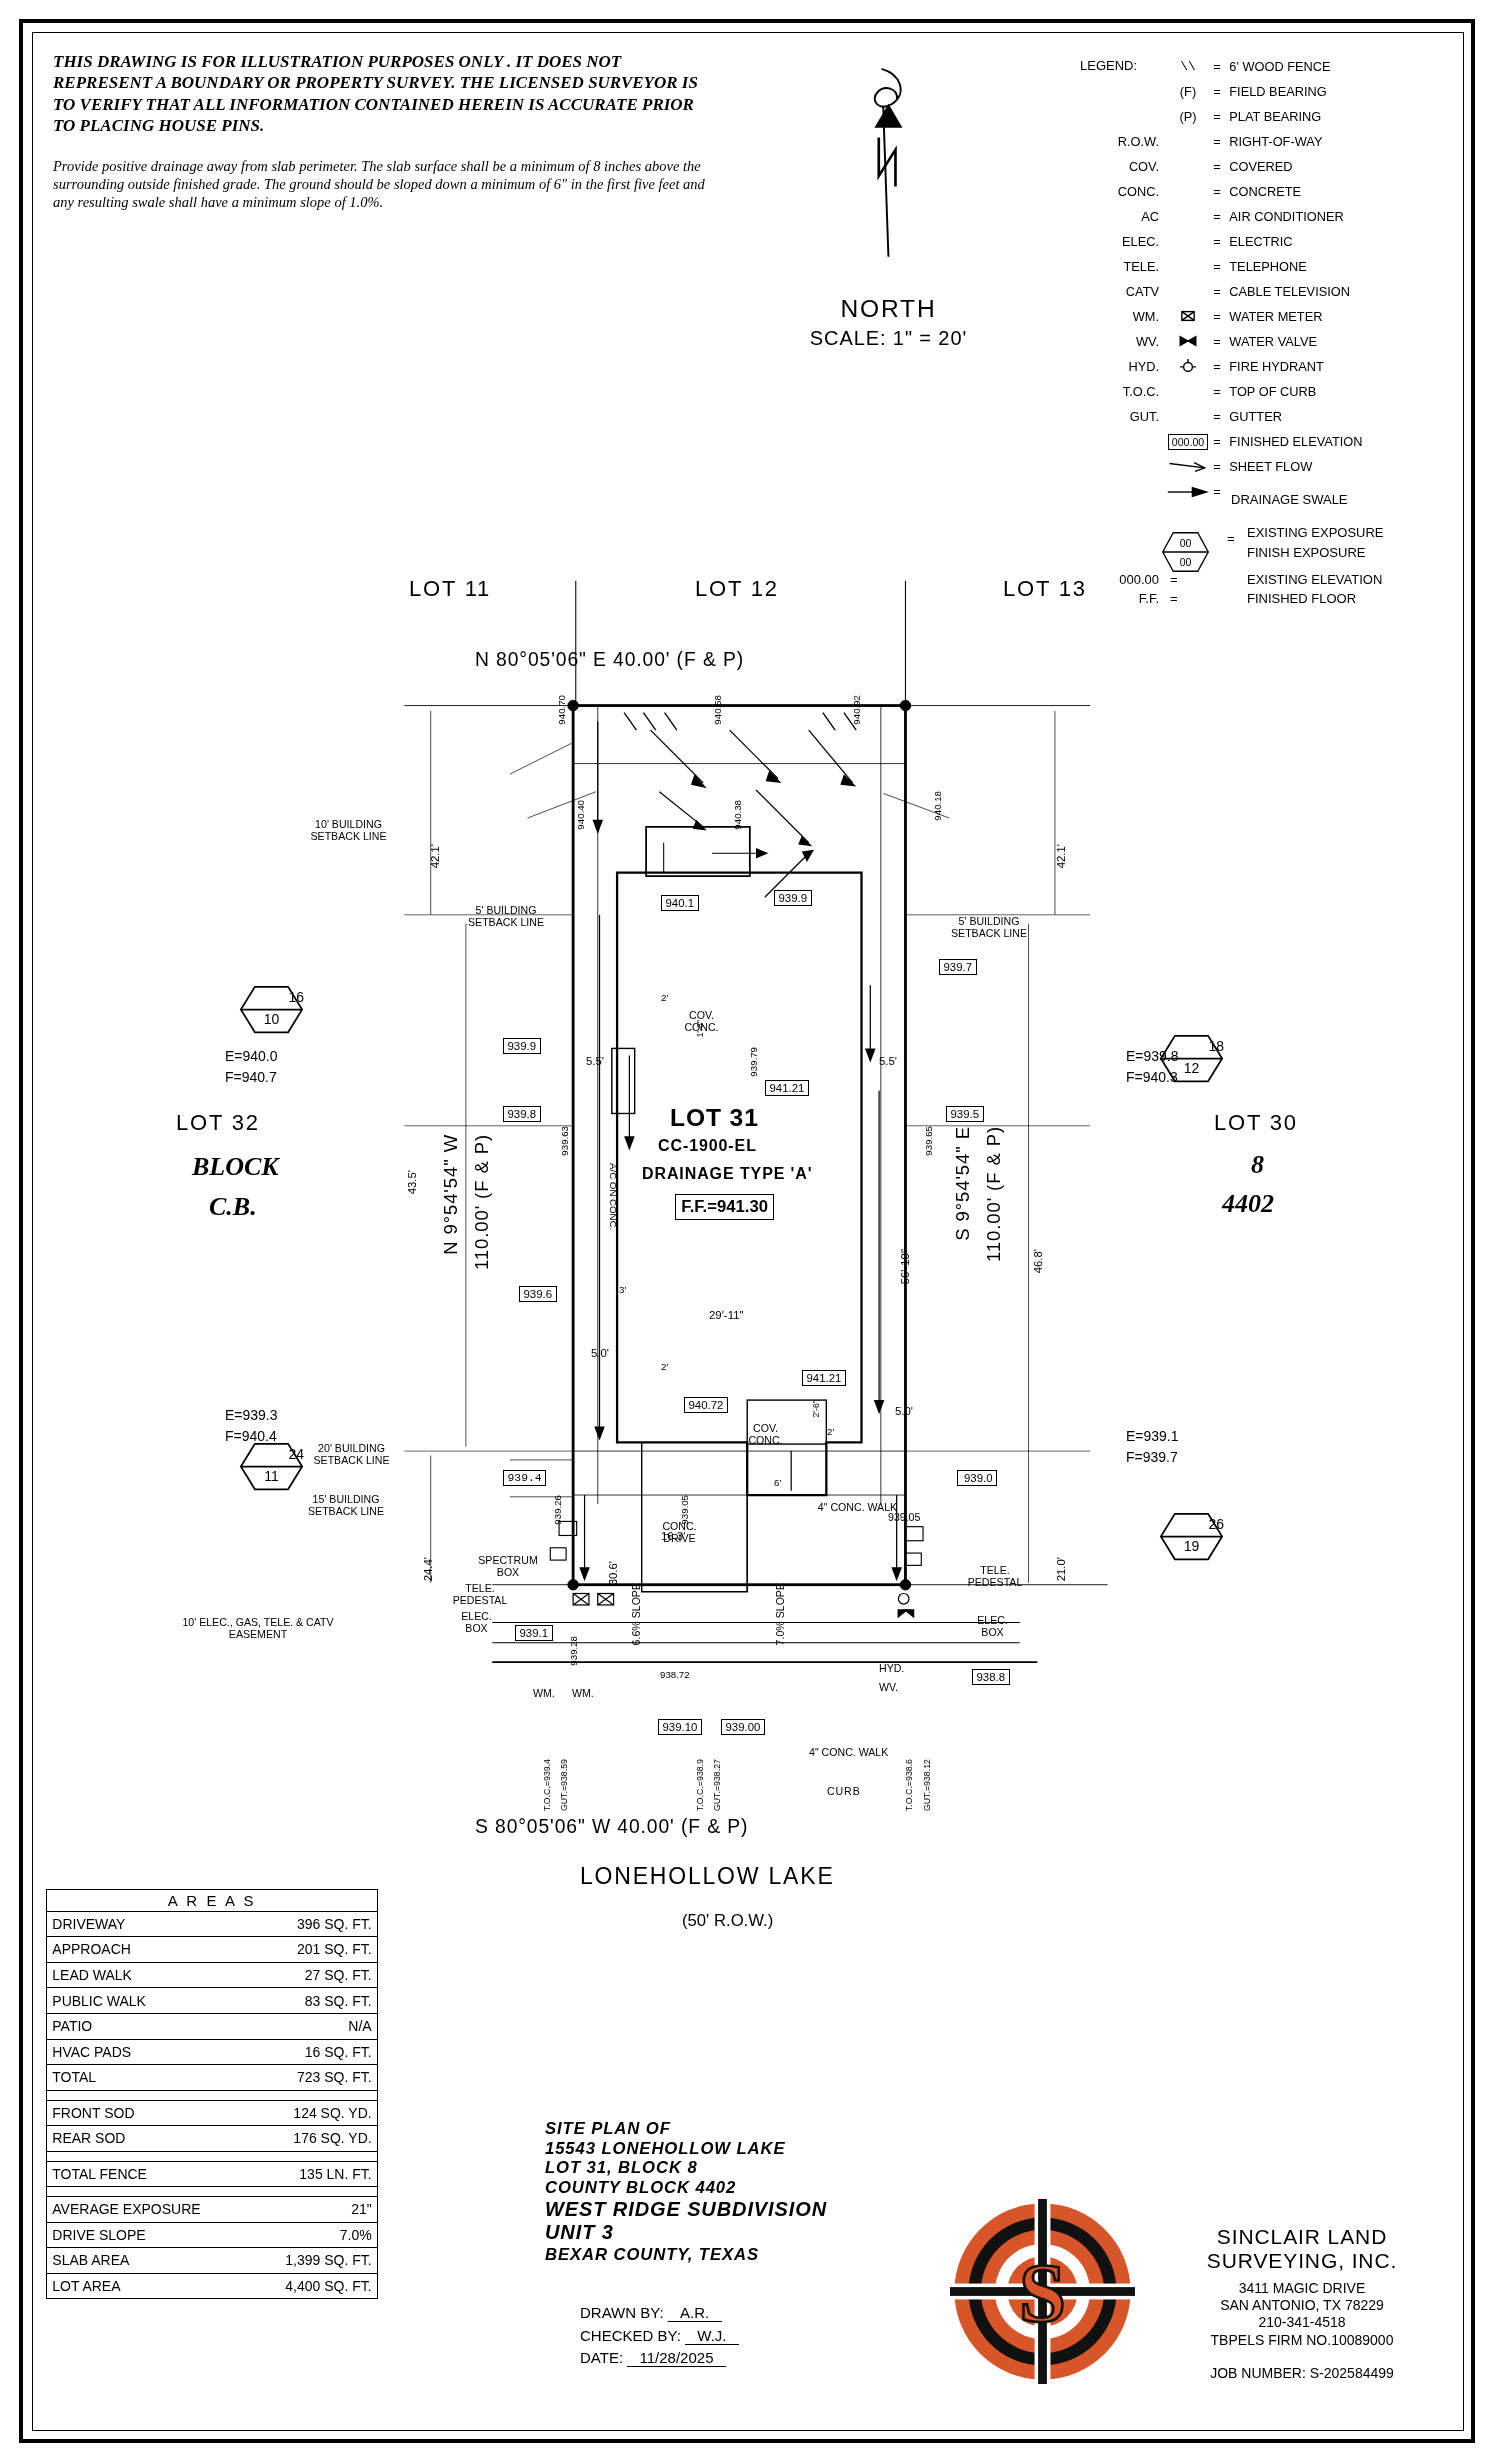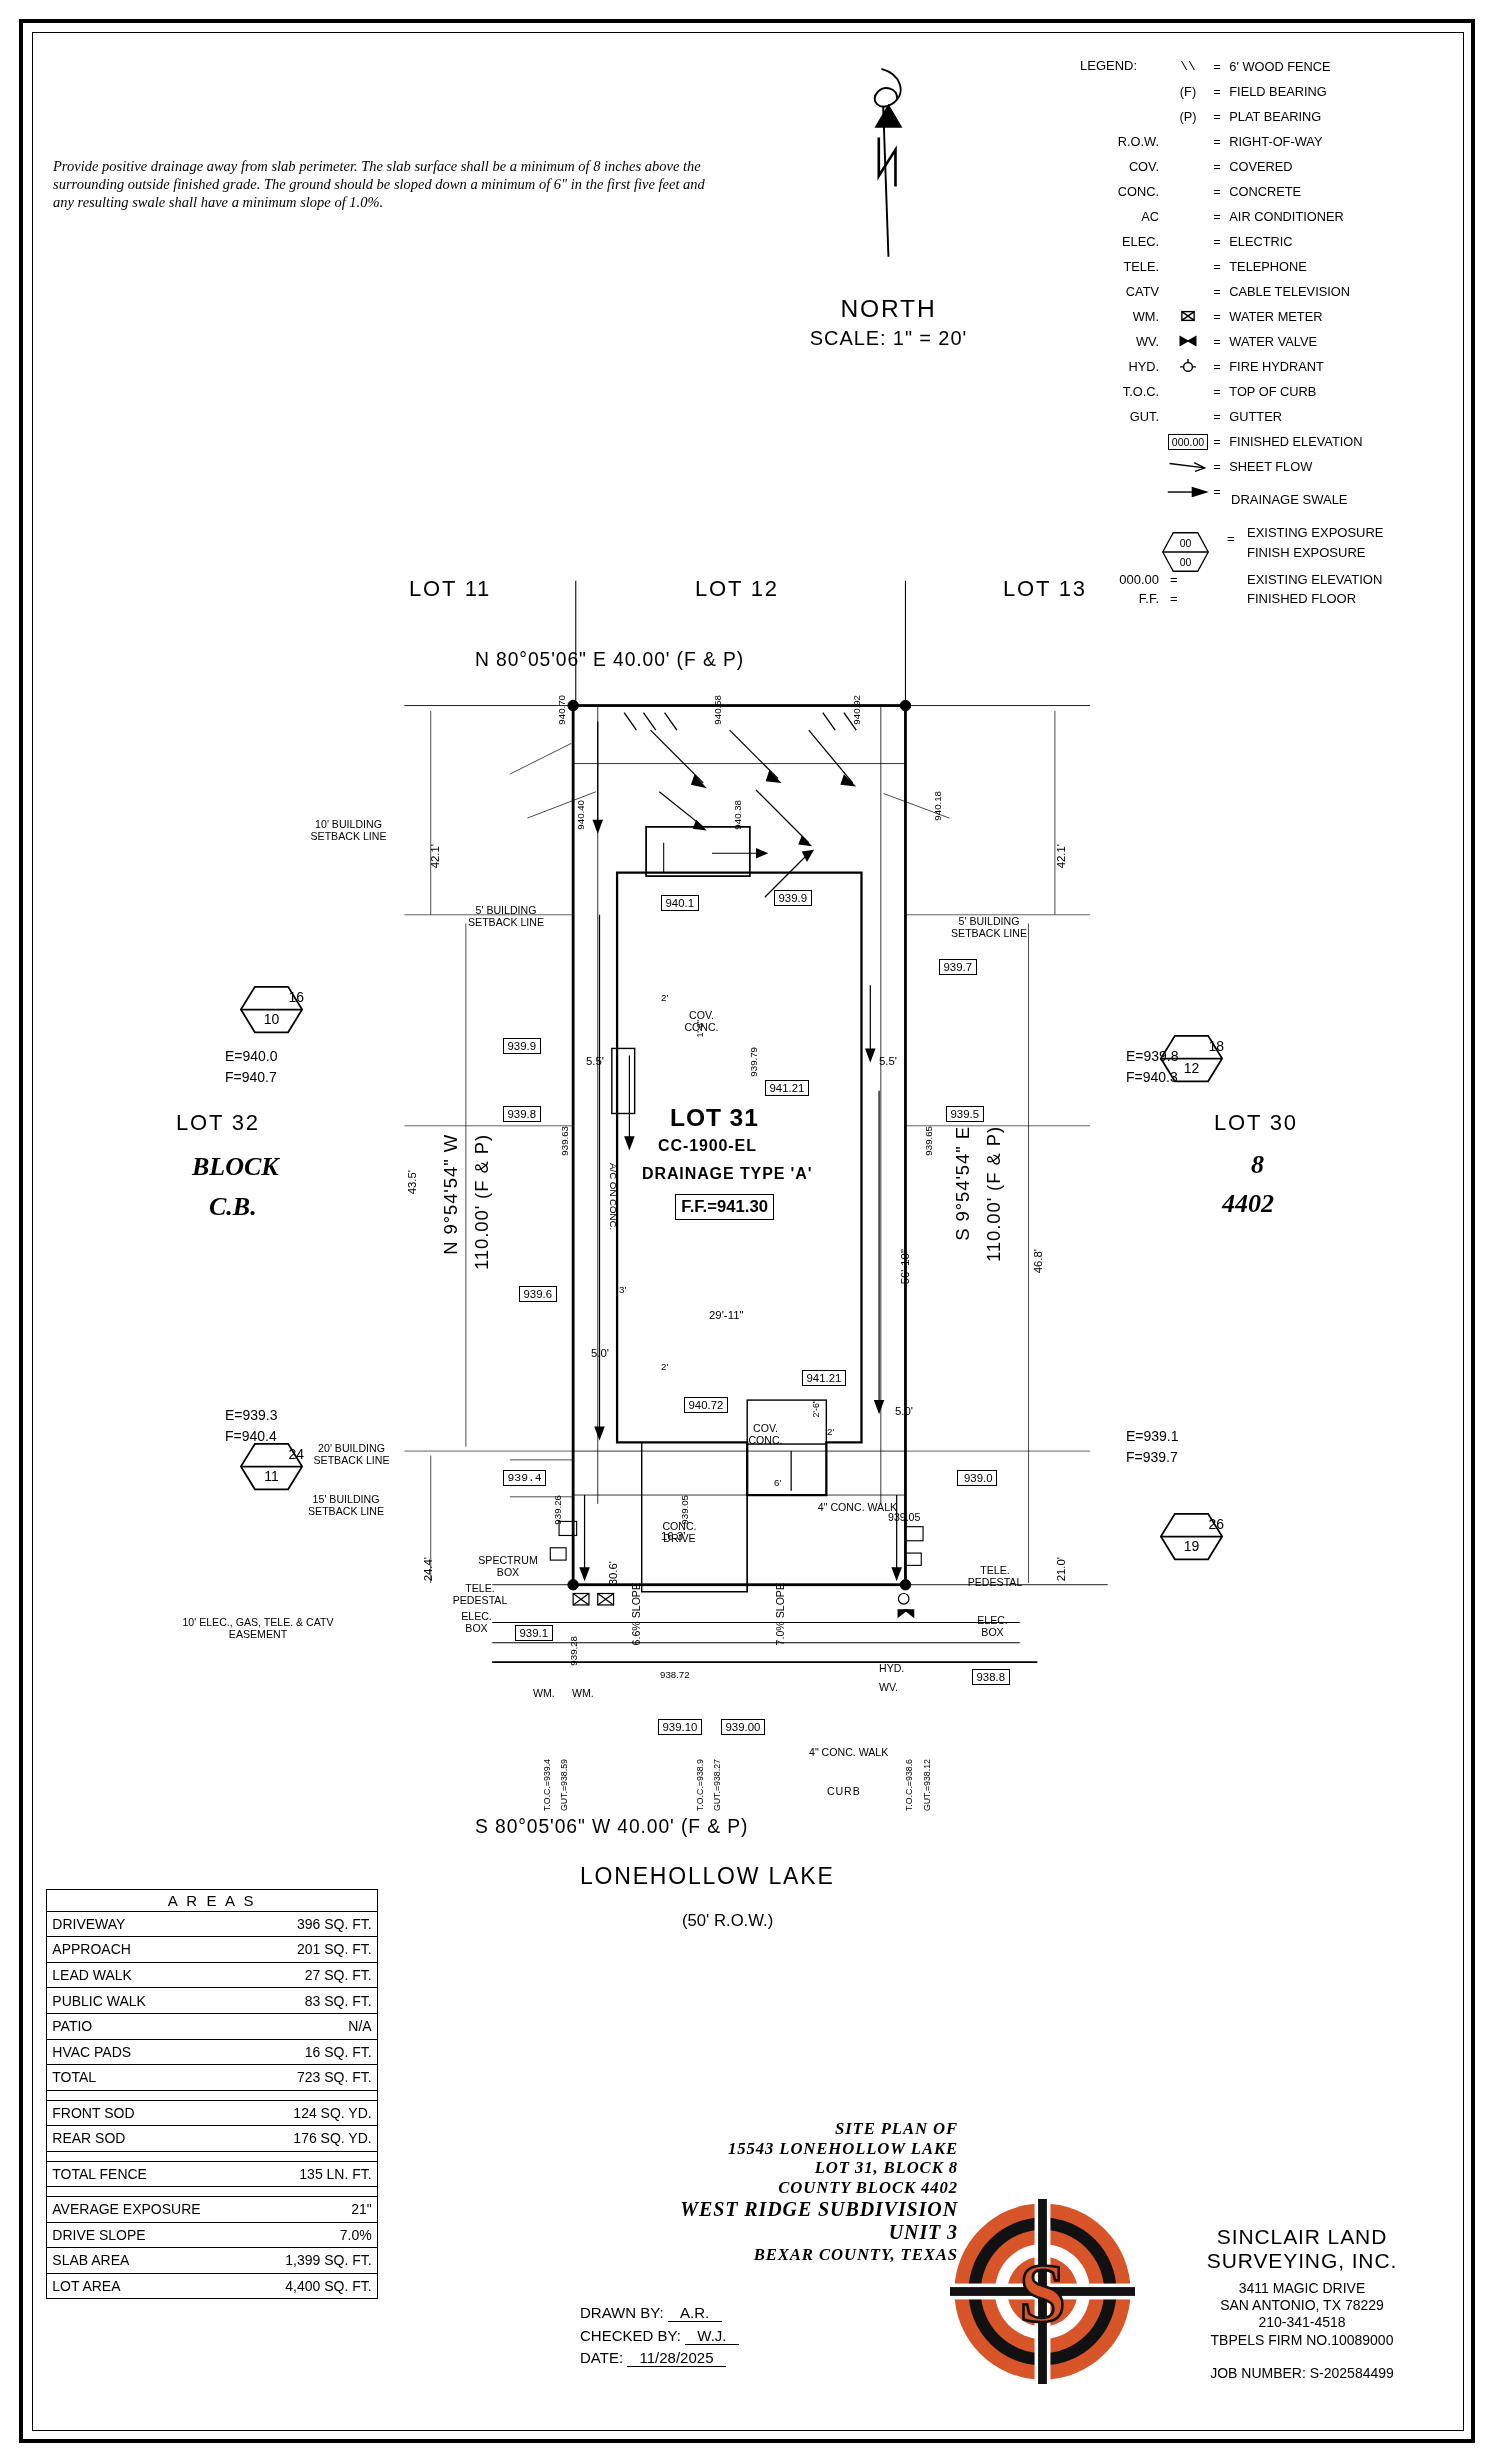--- a/index.html
+++ b/index.html
@@ -60,40 +60,41 @@
   .areas{left:46px;top:1889px;width:332px;border:1.8px solid #000;box-sizing:border-box;}
   .areas .hd{text-align:center;font-size:15px;letter-spacing:2.6px;border-bottom:1.3px solid #000;padding:1.8px 0;}
   .areas table{border-collapse:collapse;width:100%;}
   .areas td{border-top:1.1px solid #000;font-size:14px;padding:1.8px 5.3px;height:21px;}
   .areas td.k{width:60%;}
   .areas td.v{text-align:right;}
   .areas tr.gap td{border-top:1.8px solid #000;height:8.8px;padding:0;}
   .areas tr.first td{border-top:none;}
 
   
-  .titleblk{left:545px;top:2119px;width:413px;text-align:right;font-family:Liberation Serif, serif;font-style:italic;font-weight:bold;line-height:1.18;}
+  .titleblk{left:545px;top:2119px;width:413px;text-align:left;font-family:Liberation Sans, sans-serif;font-style:italic;font-weight:bold;line-height:1.18;}
   .titleblk .l1{font-size:16.7px;letter-spacing:0.9px;}
   .titleblk .l2{font-size:20px;letter-spacing:0.9px;}
   .drawn{left:580px;top:2302px;width:352px;font-family:"Liberation Sans",sans-serif;font-size:15px;line-height:1.5;}
   .ul{border-bottom:1.3px solid #000;padding:0 12.3px;}
 
   
   .company{left:1170px;top:2225px;width:264px;text-align:center;}
   .company .nm{font-size:21px;letter-spacing:0.9px;line-height:1.15;}
   .company .ad{font-size:14px;line-height:1.22;margin-top:7px;}
 
   .logo{left:950px;top:2199px;width:185px;height:185px;}
 </style>
 </head>
 <body>
 
 <div id="sheet">
   <div class="frame"></div>
   <div class="inner"></div>
 
+  <div class="abs note1">THIS DRAWING IS FOR ILLUSTRATION PURPOSES ONLY . IT DOES NOT REPRESENT A BOUNDARY OR PROPERTY SURVEY. THE LICENSED SURVEYOR IS TO VERIFY THAT ALL INFORMATION CONTAINED HEREIN IS ACCURATE PRIOR TO PLACING HOUSE PINS.</div>
   <div class="abs note2">Provide positive drainage away from slab perimeter. The slab surface shall be a minimum of 8 inches above the surrounding outside finished grade. The ground should be sloped down a minimum of 6" in the first five feet and any resulting swale shall have a minimum slope of 1.0%.</div>
 
   <svg class="abs" style="left:827px;top:53px;" width="158" height="246" viewBox="0 0 180 280">
     <g stroke="#000" fill="none" stroke-width="2.2">
       <path d="M62,18 C 84,24 92,46 74,58 C 60,67 48,54 58,44 C 66,36 80,40 80,52"></path>
       <path d="M64,60 L 70,232"></path>
       <path d="M56,84 L 70,60 L 84,84 Z" fill="#000"></path>
       <path d="M59,96 L 59,140 L 78,110 L 78,152" stroke-width="3"></path>
     </g>
   </svg>

